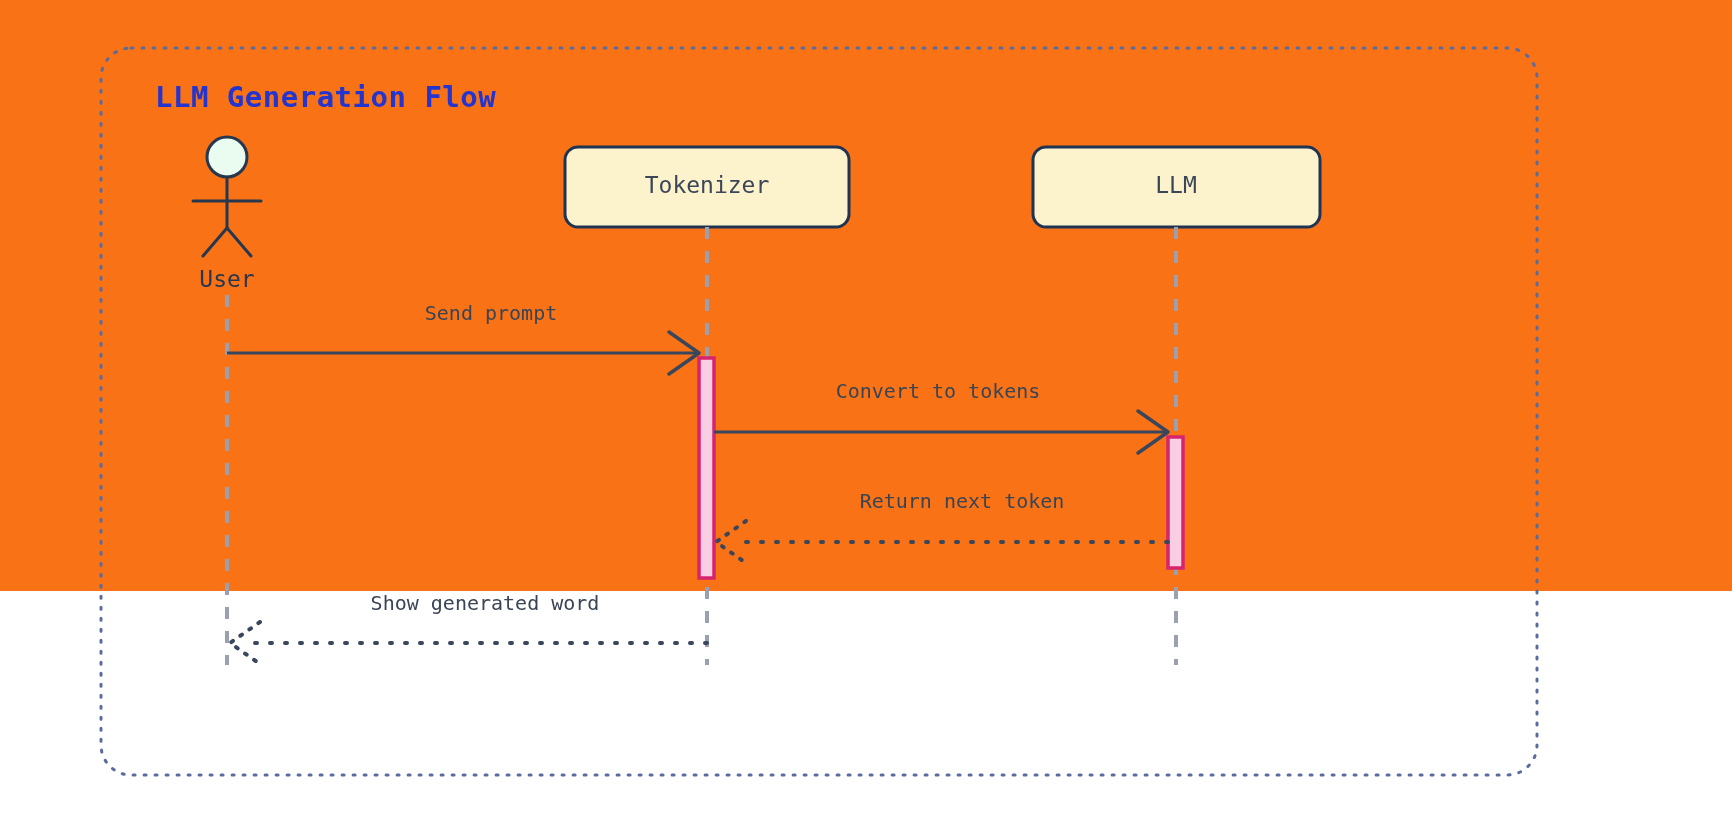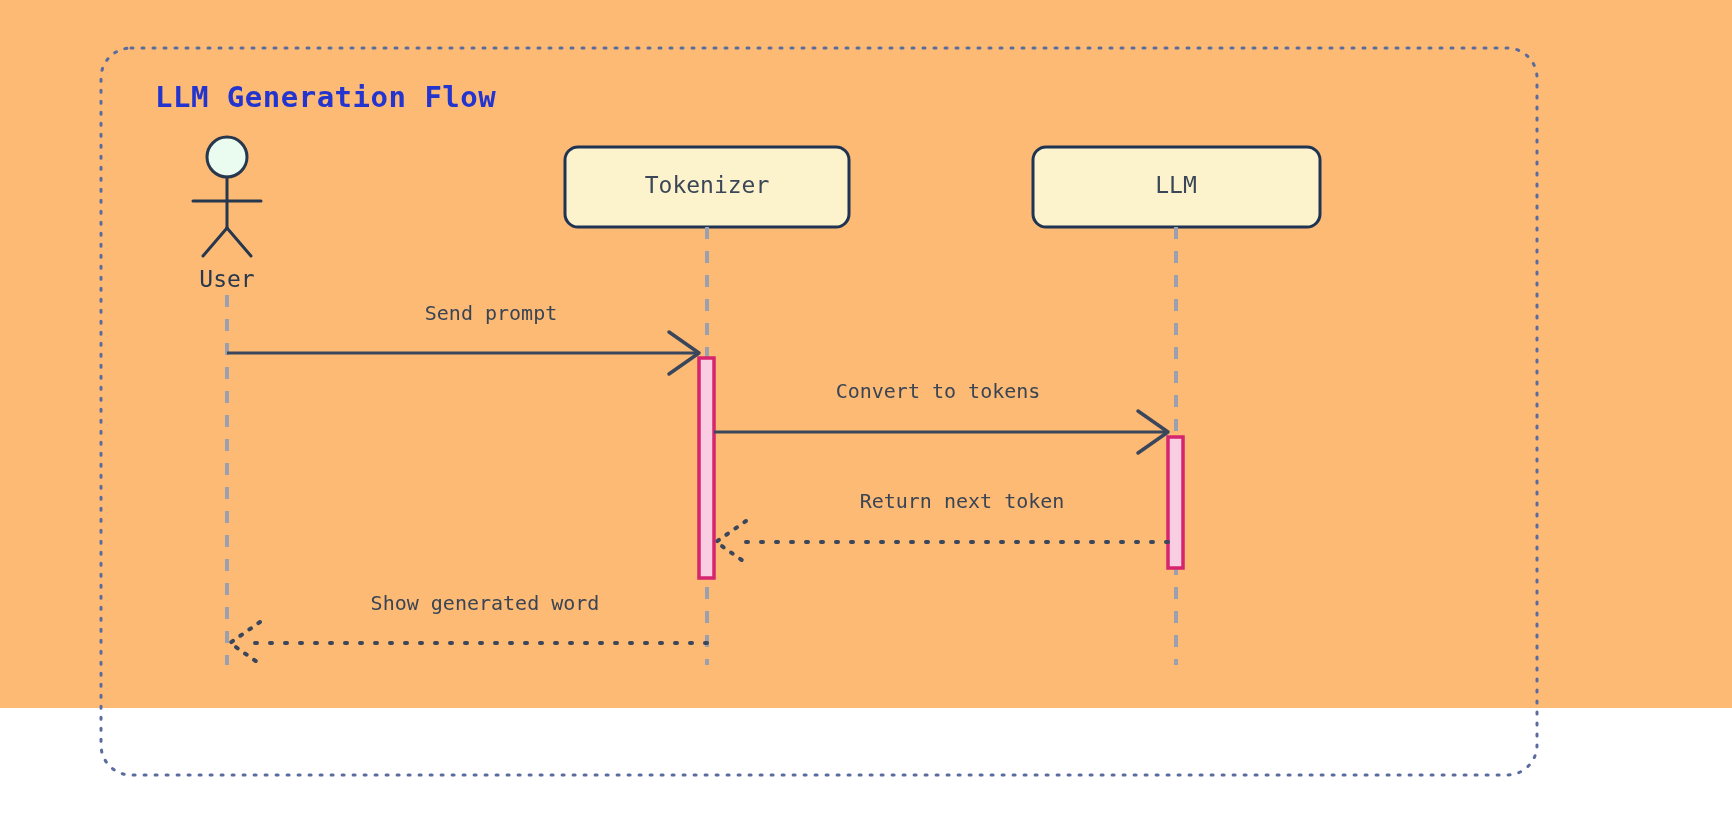--- a/index.html
+++ b/index.html
@@ -10,22 +10,22 @@
   }
   body {
     width: 1732px;
     height: 826px;
     font-family: "DejaVu Sans Mono", "Liberation Mono", monospace;
     overflow: hidden;
   }
   #diagram-root {
     position: relative;
     width: 1732px;
-    height: 708px;
-    background: #fdba74;
+    height: 591px;
+    background: #f97316;
   }
   svg.diagram-canvas {
     position: absolute;
     left: 0;
     top: 0;
     width: 1732px;
     height: 826px;
     display: block;
   }
   .diagram-title {

